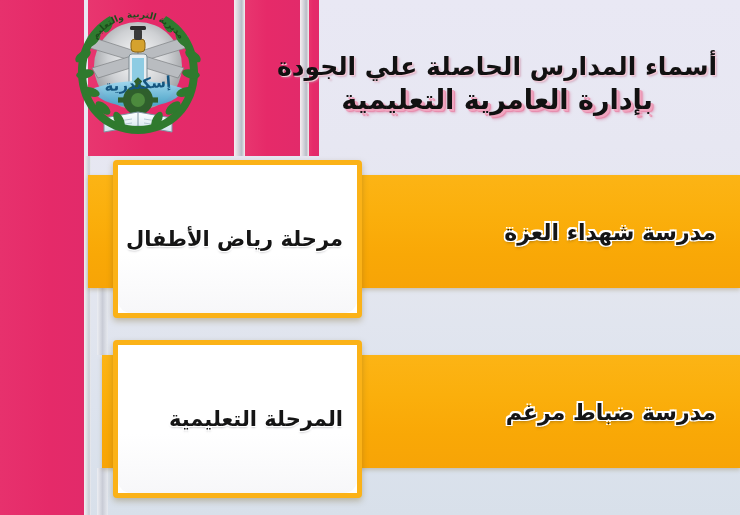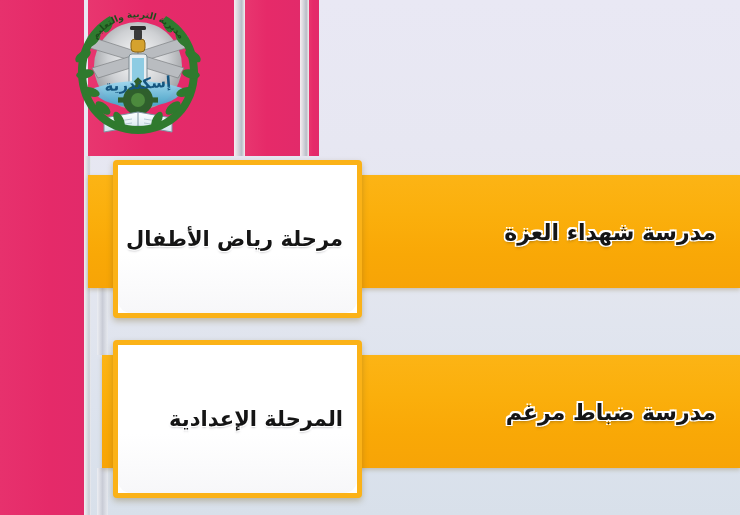--- a/index.html
+++ b/index.html
@@ -172,37 +172,39 @@
 
       <text font-size="9" font-weight="bold" fill="#1d4d1c" font-family="DejaVu Sans, sans-serif">
         <textPath href="#arcpath" startOffset="50%" text-anchor="middle">مديرية التربية والتعليم</textPath>
       </text>
 
       <text x="80" y="93" font-size="15" font-weight="bold" fill="#15557f" text-anchor="middle" font-family="DejaVu Sans, sans-serif" transform="rotate(-4 80 93)">إسكندرية</text>
     </svg>
   </div>
 
   <div id="title">
+    <div class="t-line" id="t1">أسماء المدارس الحاصلة علي الجودة</div>
+    <div class="t-line" id="t2">بإدارة العامرية التعليمية</div>
   </div>
 
   <div class="row">
     <div class="bar" id="bar-1">
       <span class="bar-text">مدرسة شهداء العزة</span>
     </div>
     <div class="card" id="card-1">
       <div class="card-inner">
         <span class="card-text">مرحلة رياض الأطفال</span>
       </div>
     </div>
   </div>
 
   <div class="row">
     <div class="bar" id="bar-2">
       <span class="bar-text">مدرسة ضباط مرغم</span>
     </div>
     <div class="card" id="card-2">
       <div class="card-inner">
-        <span class="card-text">المرحلة الإعدادية</span>
+        <span class="card-text">المرحلة التعليمية</span>
       </div>
     </div>
   </div>
 
 </div>
 
 </body></html>

